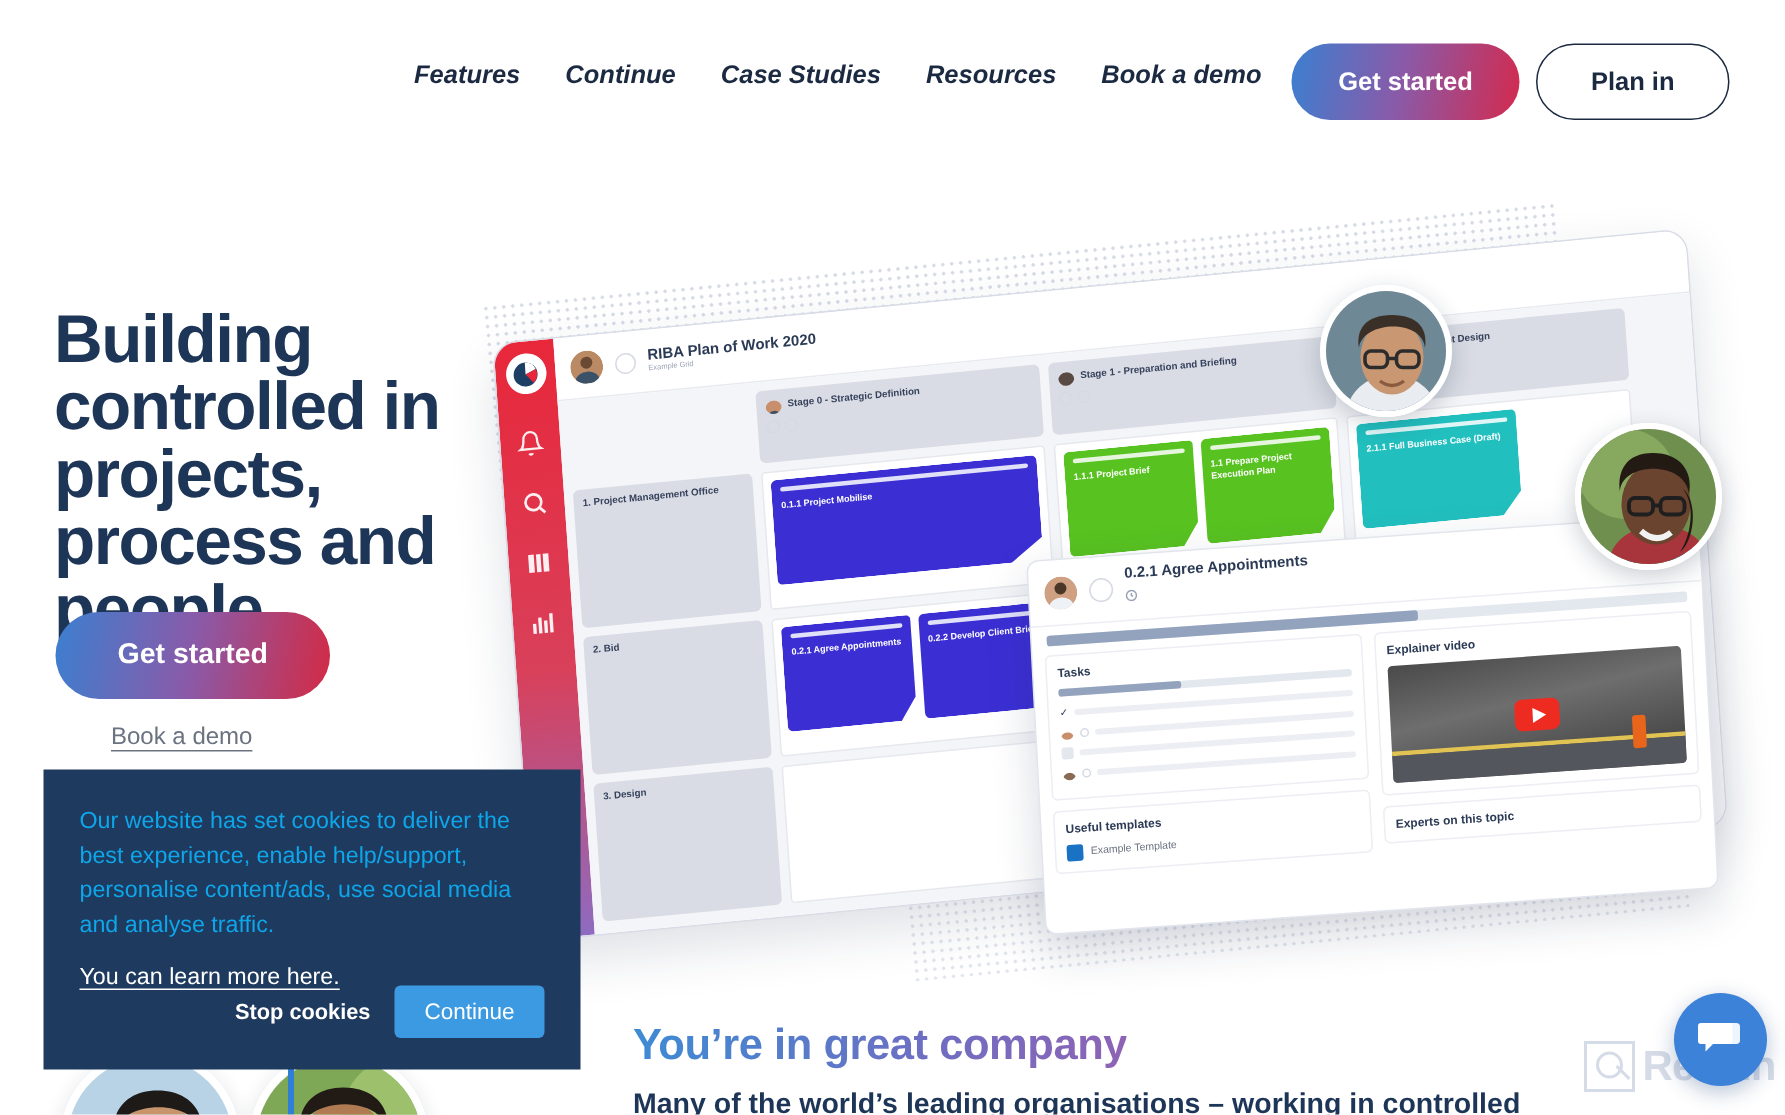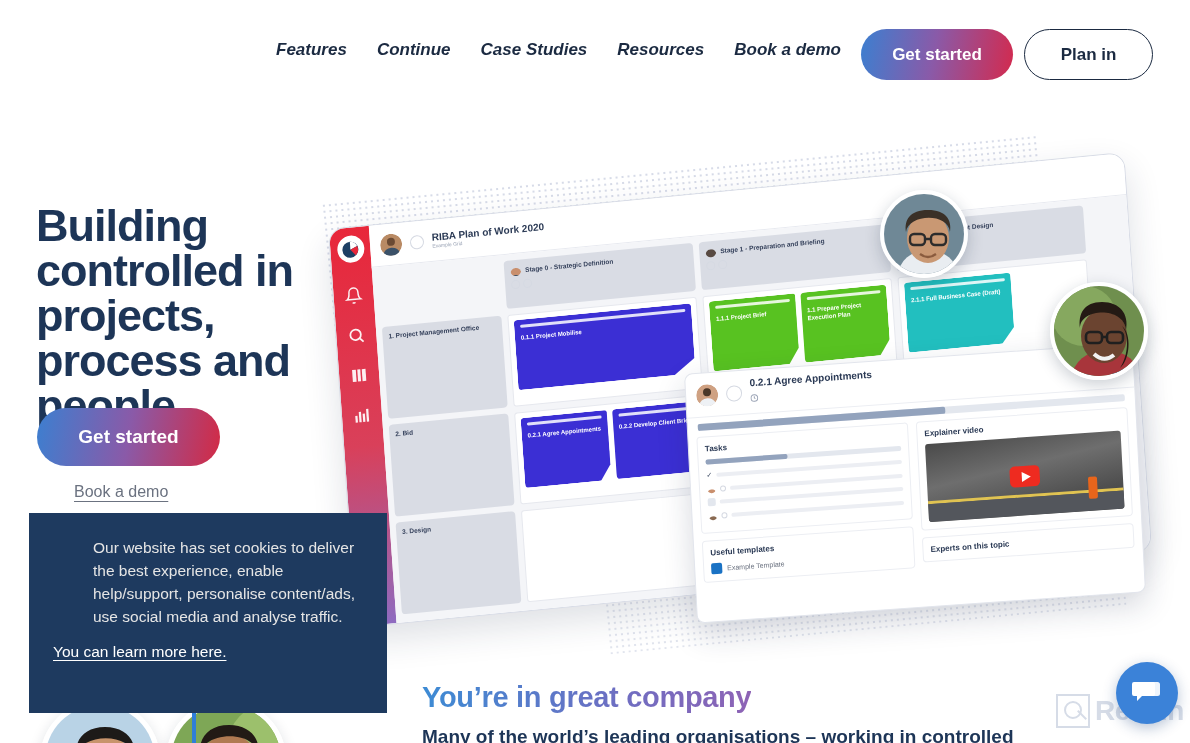--- a/index.html
+++ b/index.html
@@ -195,21 +195,21 @@
     box-shadow: 0 5px 16px rgba(20,35,60,.22); overflow: hidden; z-index: 20;
   }
   #avatar-man { left: 560px; top: 40px; width: 88px; height: 88px; }
   #avatar-woman { left: 730px; top: 132px; width: 98px; height: 98px; }
 
   
   .cookie {
     position: absolute; left: 29px; top: 513px; width: 358px; height: 200px;
     background: #1e3a5f; z-index: 60; padding: 24px 24px 0 24px;
   }
-  .cookie p { color: #e5e5e5; font-size: 15.5px; line-height: 1.48; font-weight: 400; margin-left: 40px; }
+  .cookie p { color: #0ea5e9; font-size: 15.5px; line-height: 1.48; font-weight: 400; }
   .cookie .learn {
     display: inline-block; color: #ffffff; font-size: 15.5px; text-decoration: underline;
     text-underline-offset: 3px; margin-top: 14px; cursor: pointer;
   }
   .cookie-actions {
     position: absolute; right: 24px; bottom: 21px; display: flex; align-items: center; gap: 16px;
   }
   .btn-stop { background: none; border: none; color: #ffffff; font-size: 14.5px; font-weight: 700;
     cursor: pointer; font-family: "Liberation Sans", sans-serif; }
   .btn-continue {
@@ -572,13 +572,17 @@
 <div class="chat-widget">
   <svg width="32" height="28" viewBox="0 0 32 28">
     <rect x="9" y="3" width="20" height="14" rx="2.5" fill="#ffffff" opacity=".92"></rect>
     <path d="M3 3h19a2 2 0 0 1 2 2v10a2 2 0 0 1-2 2H11l-5 5v-5H3a2 2 0 0 1-2-2V5a2 2 0 0 1 2-2z" fill="#ffffff"></path>
   </svg>
 </div>
 
 <div class="cookie">
   <p>Our website has set cookies to deliver the best experience, enable help/support, personalise content/ads, use social media and analyse traffic.</p>
   <a class="learn" href="#">You can learn more here.</a>
+  <div class="cookie-actions">
+    <button class="btn-stop">Stop cookies</button>
+    <button class="btn-continue">Continue</button>
+  </div>
 </div>
 
 </body></html>

